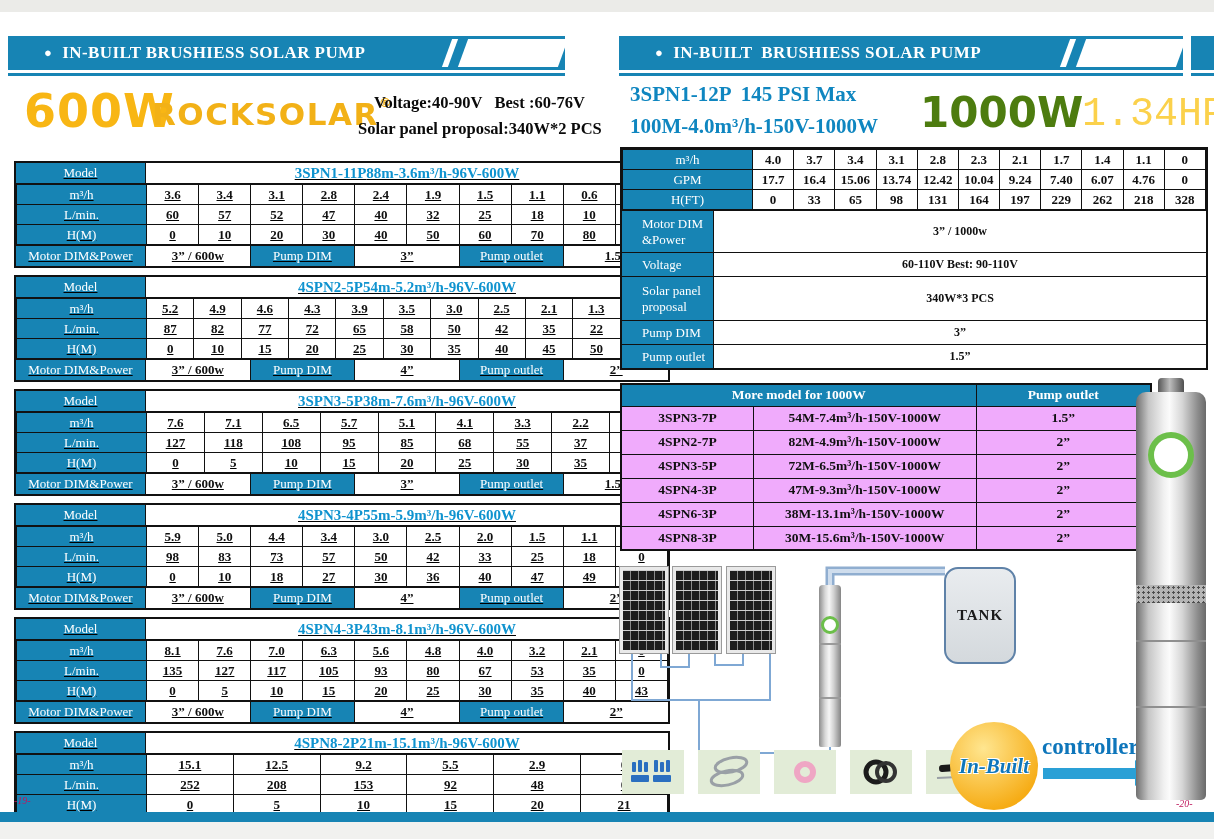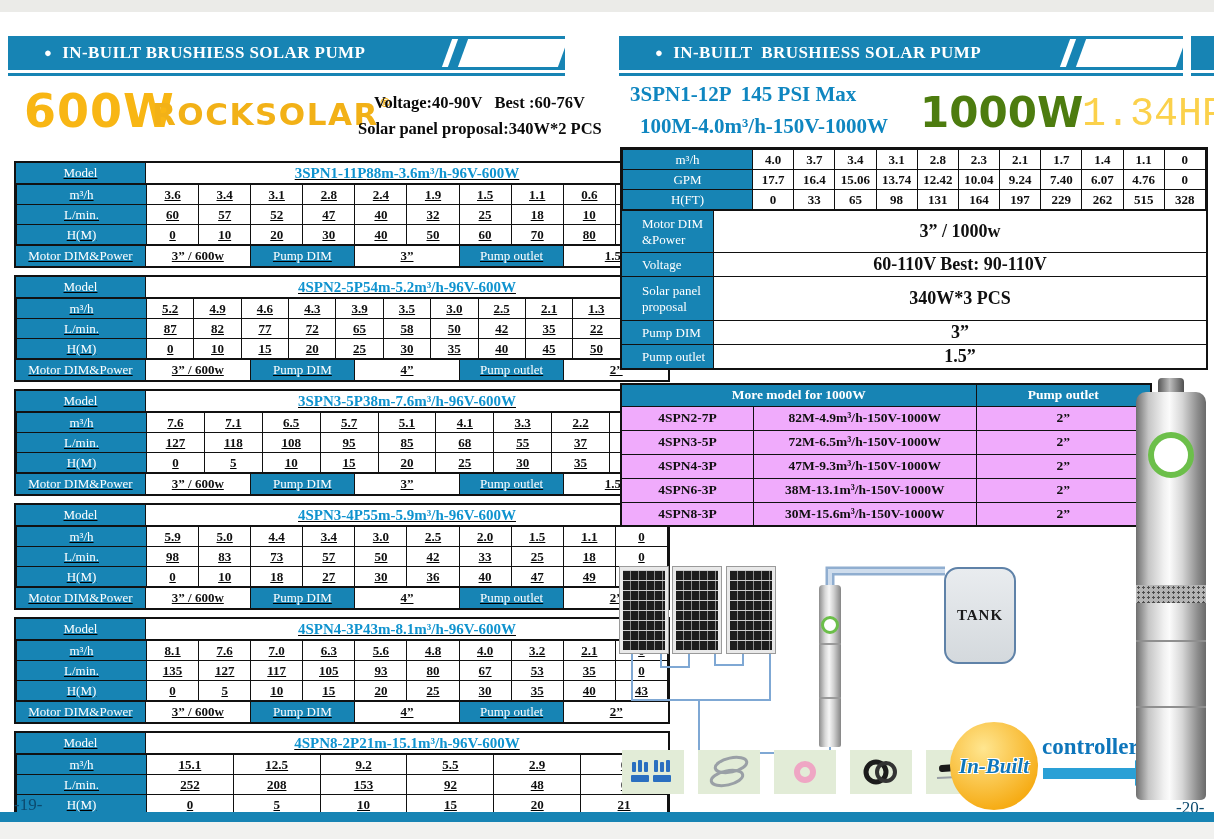--- a/index.html
+++ b/index.html
@@ -32,21 +32,21 @@
   .power600 { position:absolute; left:24px; top:84px; font-family:"DejaVu Sans",sans-serif;
               font-weight:bold; font-size:46px; color:#f8b614; letter-spacing:1px; }
   .brand { position:absolute; left:152px; top:95px; font-family:"DejaVu Sans",sans-serif;
            font-weight:bold; font-size:31px; color:#f2b117; letter-spacing:1.5px; }
   .brand .reg { font-size:13px; vertical-align:18px; }
   .lspec1 { position:absolute; left:374px; top:93px; font-size:16.5px; color:#0a0a0a; font-weight:bold; white-space:pre; }
   .lspec2 { position:absolute; left:358px; top:119px; font-size:16.5px; color:#0a0a0a; font-weight:bold; }
 
   
   .rt1 { position:absolute; left:630px; top:82px;  font-weight:bold; font-size:21px; color:#0f86c0; white-space:pre; }
-  .rt2 { position:absolute; left:630px; top:114px; font-weight:bold; font-size:21px; color:#0f86c0;margin-left:10px; }
+  .rt2 { position:absolute; left:630px; top:114px; font-weight:bold; font-size:21px; color:#0f86c0; }
   .power1000 { position:absolute; left:920px; top:88px; font-family:"DejaVu Sans",sans-serif;
                font-weight:bold; font-size:42px; color:#4d7c0f; }
   .hp { position:absolute; left:1082px; top:92px; font-size:40px; color:#fbd14b;font-family:Liberation Mono, monospace; }
 
   
   .ltables { position:absolute; left:14px; top:161px; width:656px;text-decoration:underline; }
   .ltable { border:2px solid #111; margin-bottom:7px; background:#fff; }
   .trow { display:flex; align-items:stretch; }
   .lbl { background:#1784b4; color:#fff; text-align:center; font-size:13px; }
   .model-row { height:21px; border-bottom:1px solid #111; }
@@ -65,21 +65,21 @@
   .foot .fcell.blue { background:#1784b4; color:#fff; font-weight:normal; }
 
   
   .rtable { position:absolute; left:620px; top:147px; width:588px; border:2px solid #111; background:#fff; }
   .rgrid td.lbl { width:92px; }
   .rgrid td { height:22px; }
   .rrow { display:flex; border-top:1px solid #111; }
   .rrow .lbl { width:92px; flex:none; display:flex; align-items:center; border-right:1px solid #111;
                font-size:13px; padding-left:20px; text-align:left; white-space:pre-line; }
   .rrow .val { flex:1; display:flex; align-items:center; justify-content:center;
-               font-weight:bold; font-size:18px; color:#101010;font-family:Liberation Serif, serif; }
+               font-weight:bold; font-size:12px; color:#101010;font-family:Liberation Serif, serif; }
   .h42 { height:42px; } .h44 { height:44px; } .h24 { height:24px; }
 
   
   .mmtable { position:absolute; left:620px; top:383px; width:532px; border-collapse:collapse;
              background:#f0abfc; table-layout:fixed; }
   .mmtable th, .mmtable td { border:1px solid #111; height:24px; text-align:center; font-size:13.5px; }
   .mmtable th { background:#1784b4; color:#fff; font-weight:bold; height:22px; }
   .mmtable td { font-weight:bold; color:#101010; }
   .mm-outer { border:2px solid #111 !important; }
 
@@ -120,21 +120,21 @@
     background:linear-gradient(90deg,#6f6f6f,#c6c6c6 18%,#f1f1f1 40%,#fbfbfb 48%,#d6d6d6 66%,#8d8d8d 88%,#6a6a6a); }
   .pump-cap { position:absolute; left:1158px; top:378px; width:26px; height:18px; border-radius:4px 4px 0 0;
     background:linear-gradient(90deg,#555,#bdbdbd 45%,#4f4f4f); }
   .badge-big { position:absolute; left:1148px; top:432px; width:46px; height:46px; border-radius:50%;
     background:#fff; border:6px solid #6cbf4a; display:flex; align-items:center; justify-content:center;
     font-family:"DejaVu Sans",sans-serif; font-size:8px; color:#4ca32c; font-weight:bold; }
   .mesh { position:absolute; left:1136px; top:585px; width:70px; height:18px; background:#b5b5b5;
     background-image:radial-gradient(#4e4e4e 32%, transparent 34%); background-size:5px 5px; }
   .pump-seam { position:absolute; left:1136px; width:70px; height:2px; background:#8f8f8f; }
 
-  .pageno { position:absolute; font-size:17px; color:#0c4a6e; }
+  .pageno { position:absolute; font-size:10px; color:#be185d;font-style:italic; }
   .pn-left { left:14px; top:795px; }
   .pn-right { left:1176px; top:798px; }
 
   svg .wire { stroke:#7fa8d4; stroke-width:2; fill:none; }
 </style>
 </head>
 <body>
 
 <div class="page">
   <div class="top-strip"></div>
@@ -547,21 +547,21 @@
             <td class="lbl">H(FT)</td>
             <td class="num">0</td>
             <td class="num">33</td>
             <td class="num">65</td>
             <td class="num">98</td>
             <td class="num">131</td>
             <td class="num">164</td>
             <td class="num">197</td>
             <td class="num">229</td>
             <td class="num">262</td>
-            <td class="num">515</td>
+            <td class="num">218</td>
             <td class="num">328</td>
           </tr>
     </tbody>
       </table>
     <div class="rrow h42">
         <div class="lbl">Motor DIM
 &amp;Power</div>
         <div class="val">3”  /  1000w</div>
       </div>
     <div class="rrow h24">
@@ -589,20 +589,25 @@
         <col style="width:42%">
         <col style="width:33%">
       </colgroup>
     <thead>
         <tr>
       <th colspan="2">More model for 1000W</th>
       <th>Pump outlet</th>
     </tr>
       </thead>
     <tbody>
+    <tr>
+      <td>3SPN3-7P</td>
+      <td>54M-7.4m³/h-150V-1000W</td>
+      <td>1.5”</td>
+    </tr>
 
     <tr>
       <td>4SPN2-7P</td>
       <td>82M-4.9m³/h-150V-1000W</td>
       <td>2”</td>
     </tr>
 
     <tr>
       <td>4SPN3-5P</td>
       <td>72M-6.5m³/h-150V-1000W</td>

